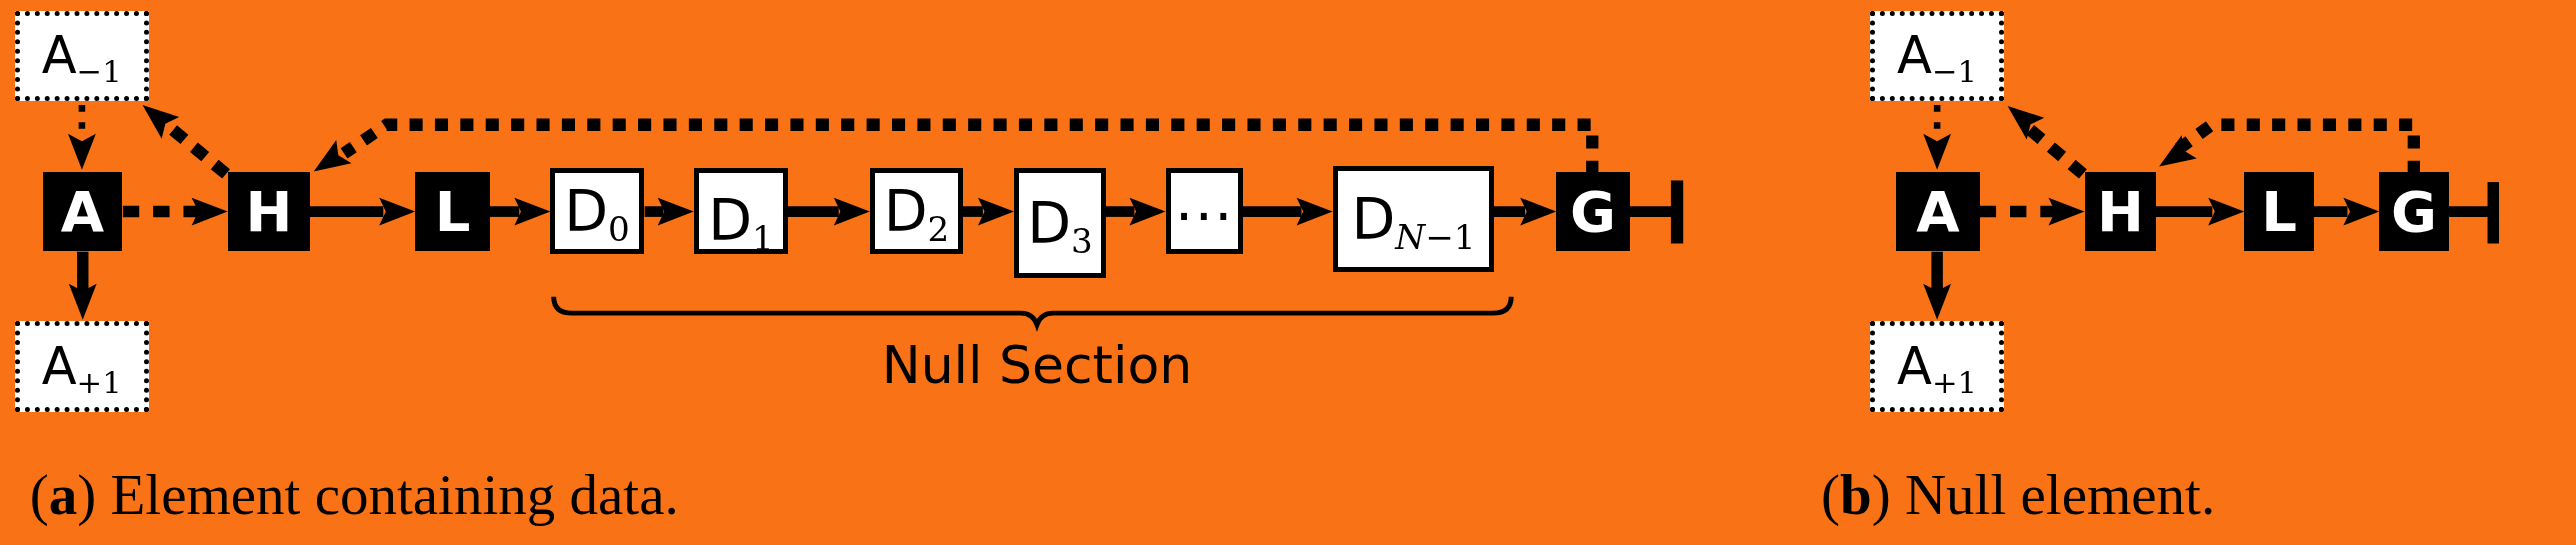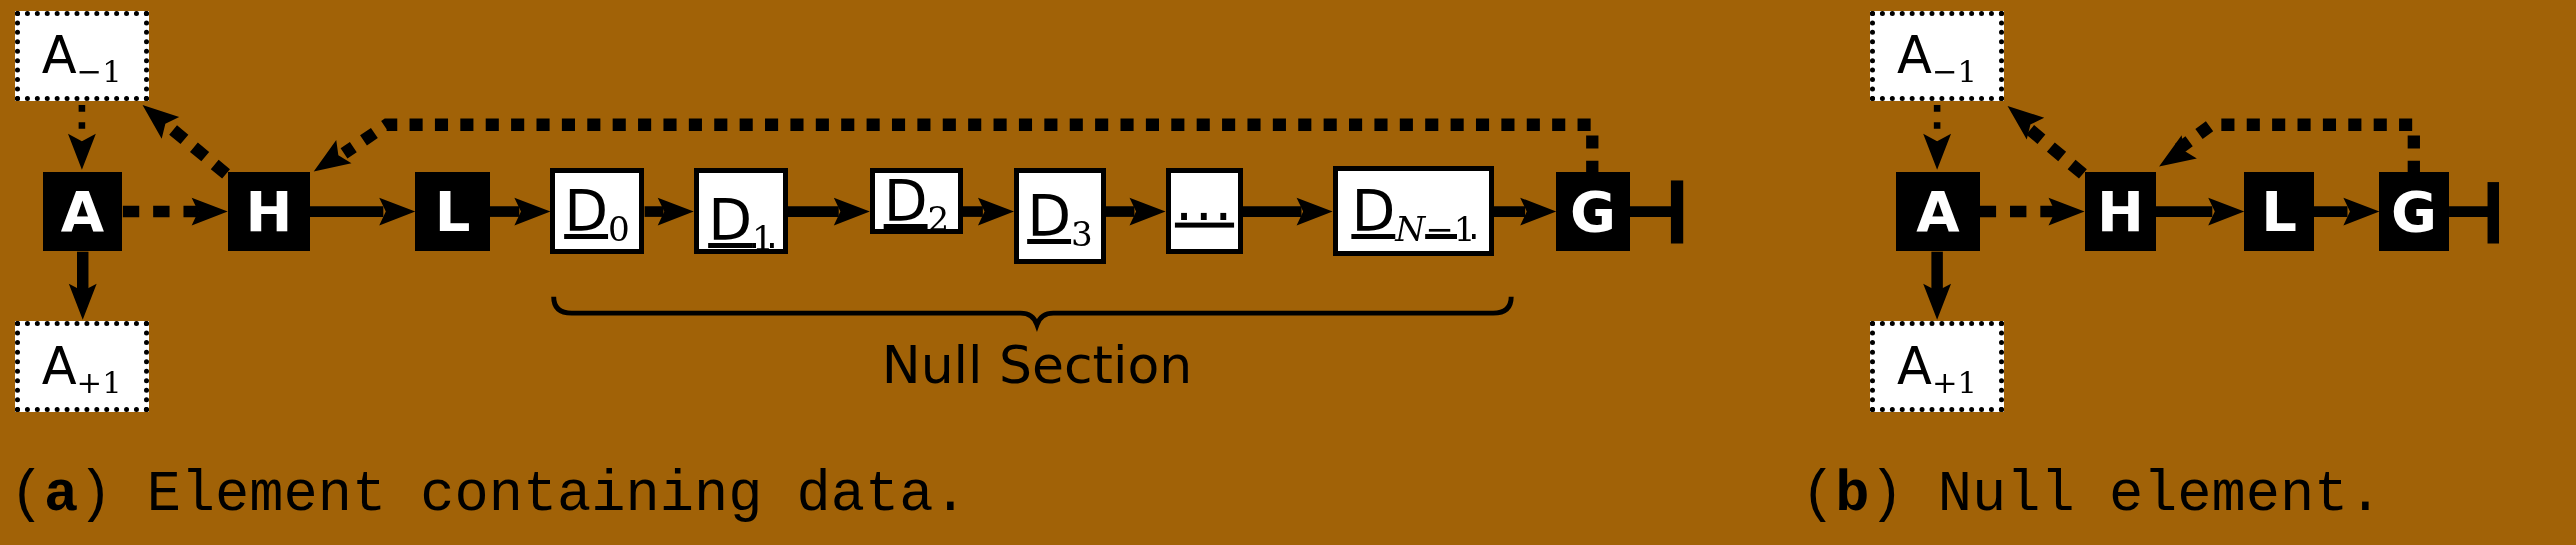--- a/index.html
+++ b/index.html
@@ -1,31 +1,31 @@
 <!DOCTYPE html>
 <html style="font-size:13px"><head>
 <meta charset="utf-8">
 <style>
   html,body { margin:0; padding:0; background:#ffffff; }
   .figure {
-    position:relative; width:2576px; height:546px; background:#a16207;
+    position:relative; width:2576px; height:546px; background:#f97316;
     font-family:"DejaVu Sans", sans-serif; color:#000;
     overflow:hidden;
   }
   svg.wires { position:absolute; left:0; top:0; width:2576px; height:546px; }
   .wire  { stroke:#000; fill:none; }
   .head  { fill:#000; stroke:none; }
 
   .box {
     position:absolute; box-sizing:border-box;
     display:flex; align-items:center; justify-content:center;
     background:#ffffff;
   }
   .box.solid  { background:#000000; color:#ffffff; }
-  .box.data   { border:5.7px solid #000000; color:#000000;text-decoration:underline; }
+  .box.data   { border:5.7px solid #000000; color:#000000; }
   .box.ref    { border:5.7px dotted #000000; color:#000000; }
 
   .lbl-solid { font-weight:bold; font-size:56px; line-height:1; }
   .lbl-data  { font-size:57px; line-height:1; }
   .lbl-ref   { font-size:51px; line-height:1; }
   .lbl-dots  { font-size:57px; line-height:1; transform:translateY(-0.20em); letter-spacing:1.6px; }
 
   .sub {
     font-family:"DejaVu Serif", serif;
     font-size:0.60em;
@@ -33,22 +33,22 @@
     line-height:0;
   }
   .sub .var { font-style:italic; }
 
   .section-label {
     position:absolute; left:832px; top:339px; width:410px;
     text-align:center; font-size:52px; line-height:1;
   }
   .caption {
     position:absolute; top:464px;
-    font-family:Liberation Mono, monospace;
-    font-size:57px; line-height:1.1; white-space:pre;
+    font-family:Liberation Serif, serif;
+    font-size:57px; line-height:1.1; white-space:pre;margin-left:20px;
   }
 </style>
 </head>
 <body>
 
 <div class="figure">
 
   <svg class="wires" viewBox="0 0 3145 666">
 
     <g>
@@ -189,33 +189,33 @@
     </div>
 
     <div class="box data" style="left:550px; top:168px; width:94px; height:86px;">
       <span class="lbl-data"><span>D</span><sub class="sub">0</sub></span>
     </div>
 
     <div class="box data" style="left:694px; top:168px; width:94px; height:86px;align-items:flex-end;">
       <span class="lbl-data"><span>D</span><sub class="sub">1</sub></span>
     </div>
 
-    <div class="box data" style="left:870px; top:168px; width:93px; height:66px;">
+    <div class="box data" style="left:870px; top:168px; width:93px; height:86px;">
       <span class="lbl-data"><span>D</span><sub class="sub">2</sub></span>
     </div>
 
-    <div class="box data" style="left:1014px; top:168px; width:92px; height:96px;">
+    <div class="box data" style="left:1014px; top:168px; width:92px; height:110px;">
       <span class="lbl-data"><span>D</span><sub class="sub">3</sub></span>
     </div>
 
     <div class="box data" style="left:1166px; top:168px; width:77px; height:86px;">
       <span class="lbl-dots">...</span>
     </div>
 
-    <div class="box data" style="left:1333px; top:166px; width:161px; height:90px;">
+    <div class="box data" style="left:1333px; top:166px; width:161px; height:106px;">
       <span class="lbl-data"><span>D</span><sub class="sub"><span class="var">N</span><span>−1</span></sub></span>
     </div>
 
     <div class="box solid" style="left:1556px; top:172px; width:74px; height:79px;">
       <span class="lbl-solid">G</span>
     </div>
 
     <div class="section-label">Null Section</div>
 
     <div class="caption" style="left:9.8px;"><span>(</span><b>a</b><span>) Element containing data.</span></div>

